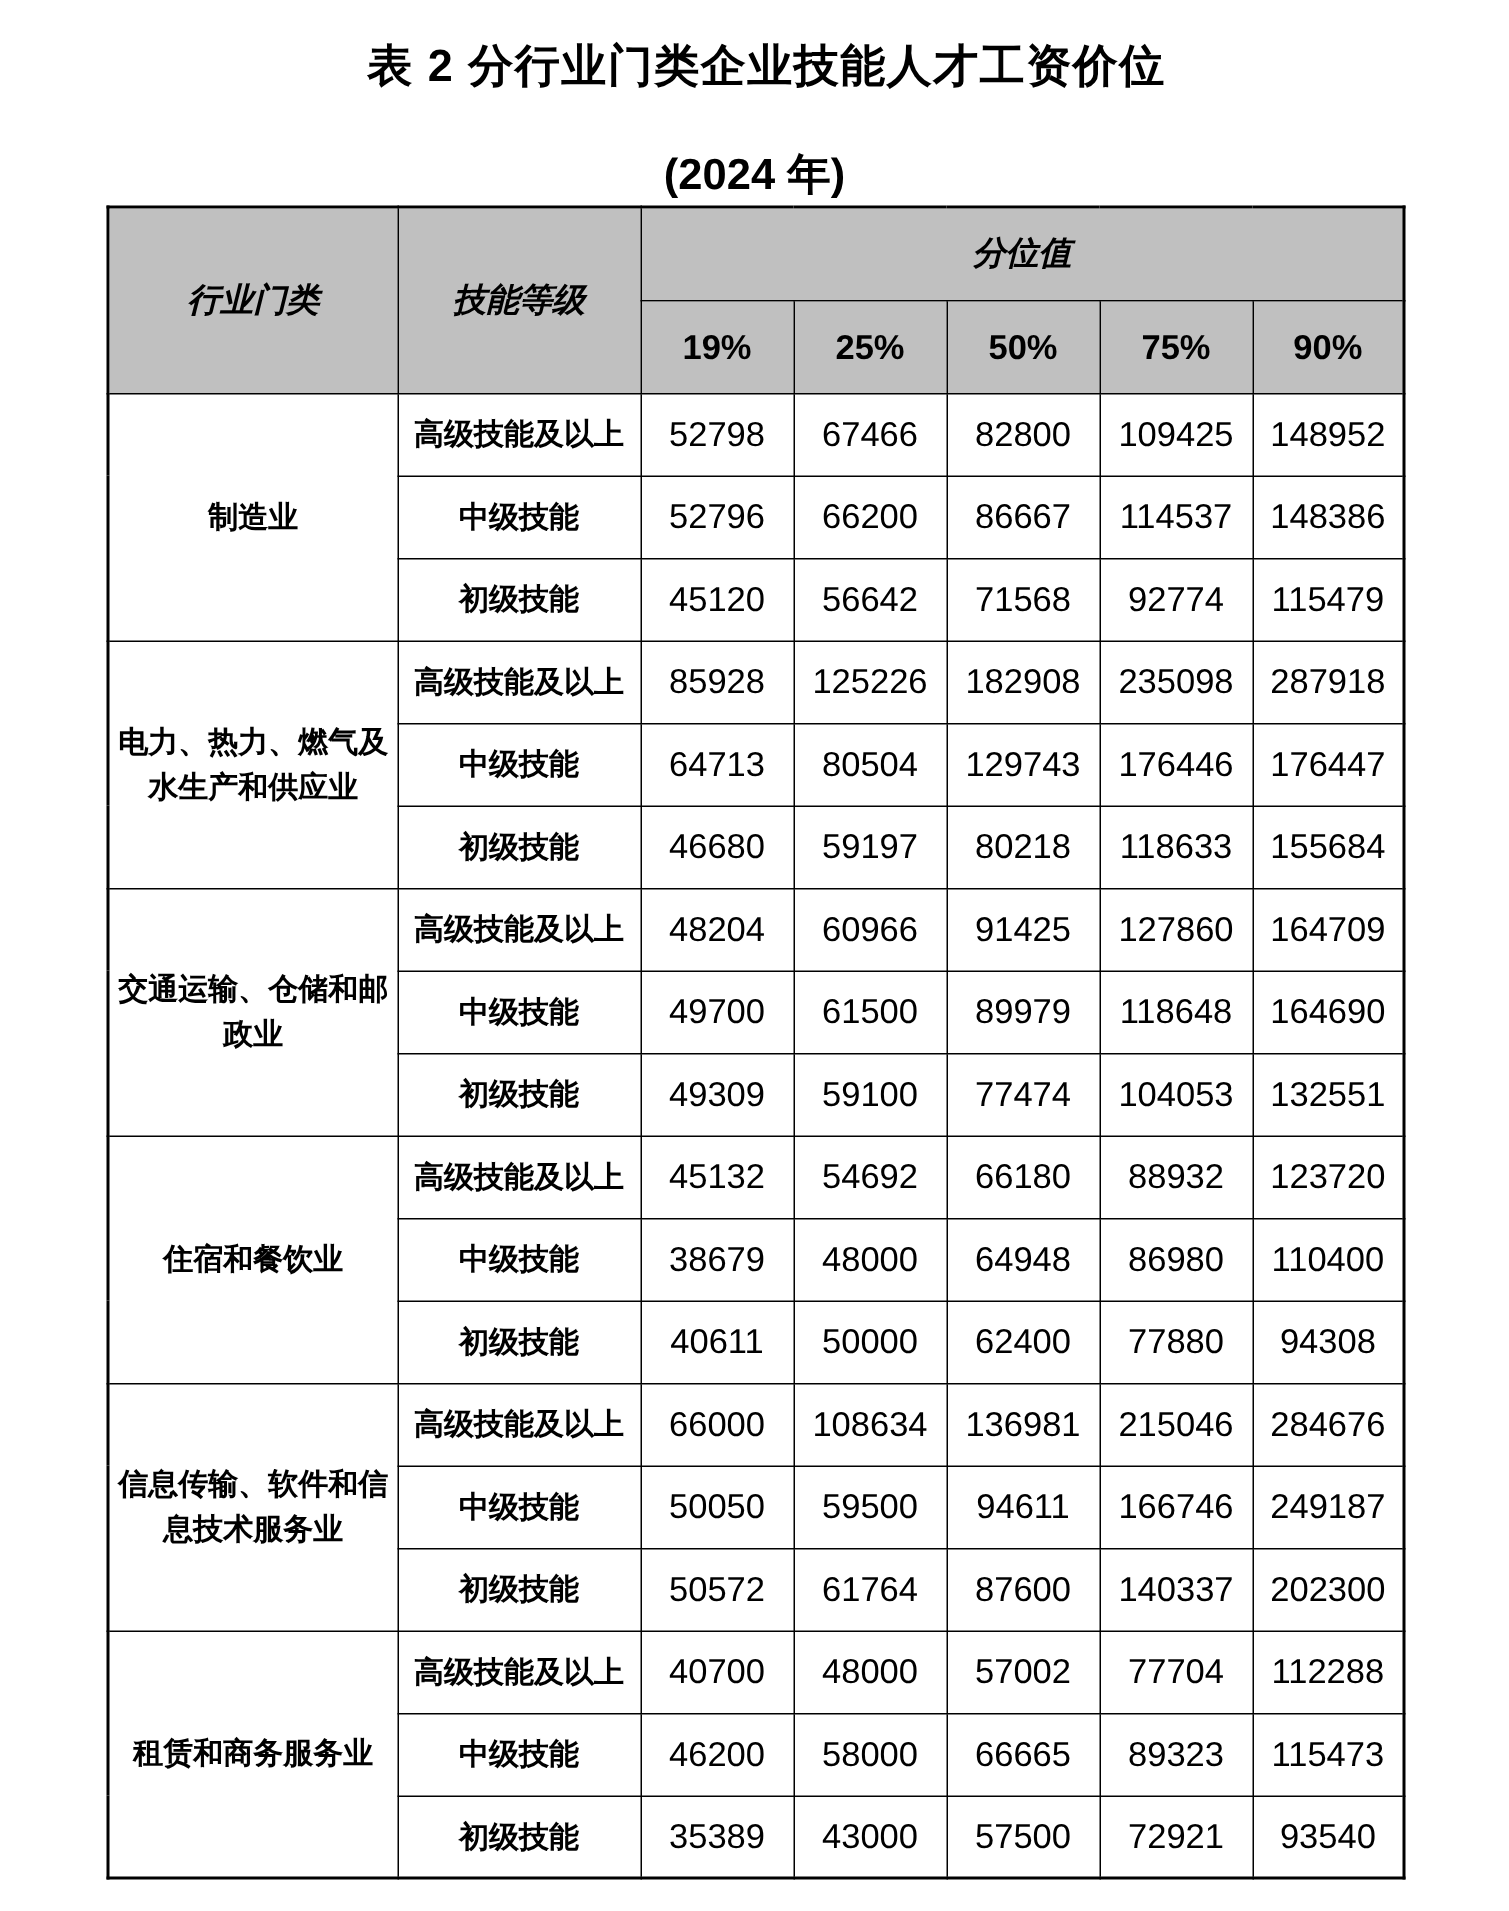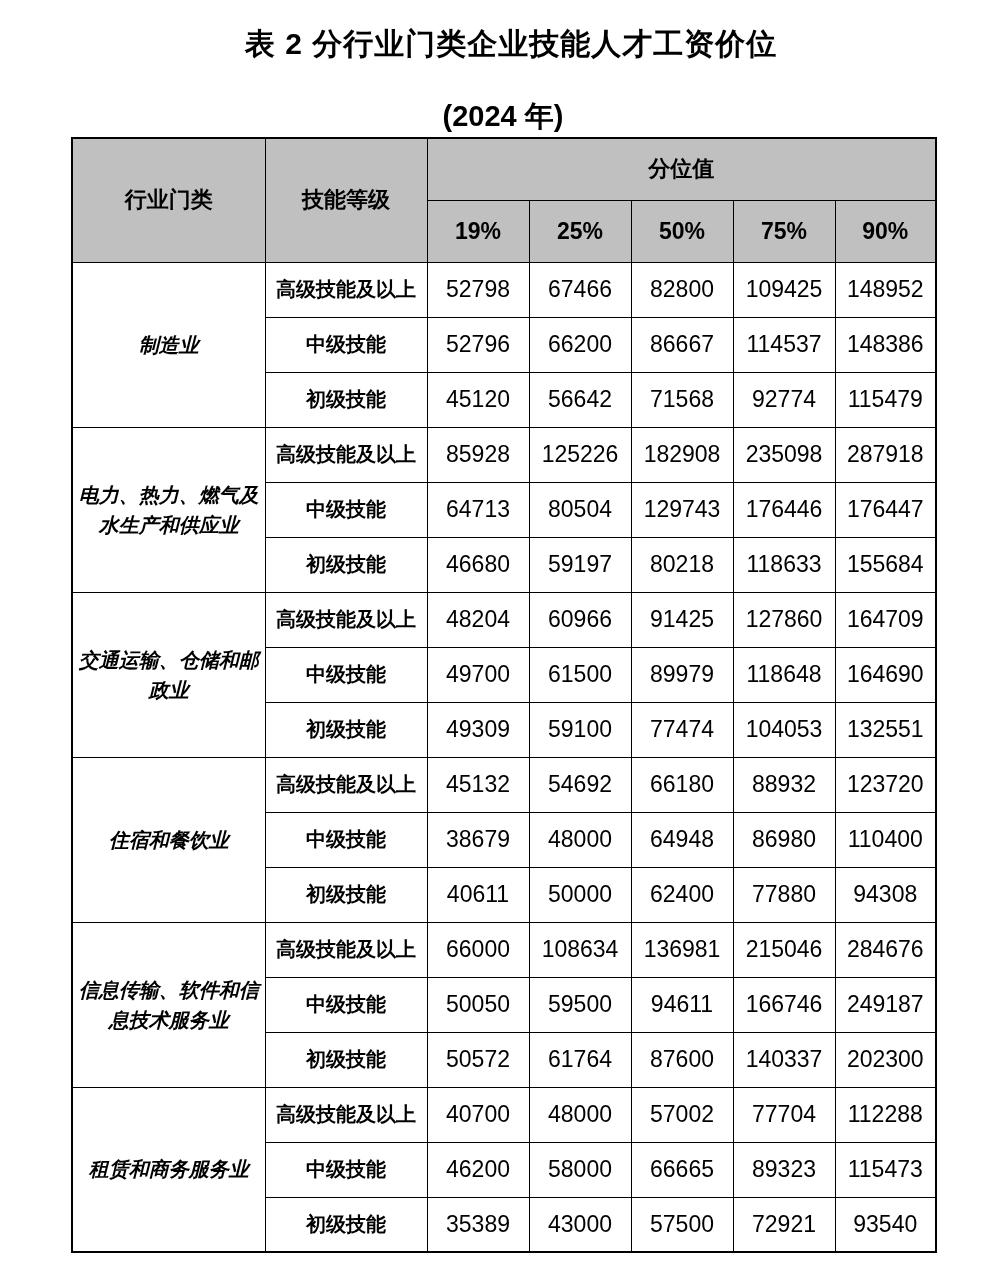--- a/index.html
+++ b/index.html
@@ -52,29 +52,28 @@
     text-align:center;
     vertical-align:middle;
     padding:0;
     overflow:hidden;
   }
   .wage-table thead th{
     background:var(--header-bg);
     font-weight:bold;
   }
   .wage-table thead tr{height:62px;}
-  .th-industry,.th-skill,.th-group{font-size:22px;}
+  .th-industry,.th-skill,.th-group{font-size:22px;font-style:italic;}
   .th-pct{font-size:23px;}
   .wage-table tbody tr{height:55px;}
   td.industry{
     font-size:20px;
     font-weight:bold;
     line-height:1.5;
     padding:0 1px;
-    font-style:italic;
   }
   td.skill{
     font-size:20px;
     font-weight:bold;
   }
   td.val{
     font-size:23px;
     font-weight:normal;
   }
 </style>

